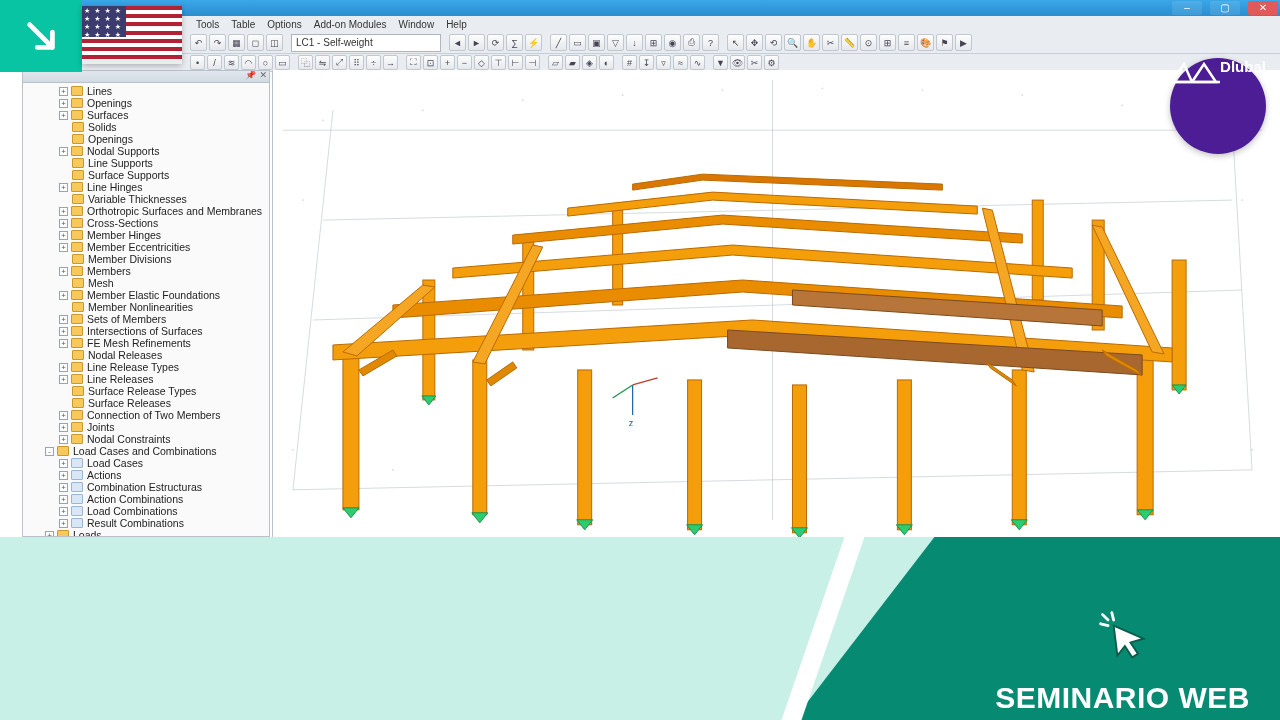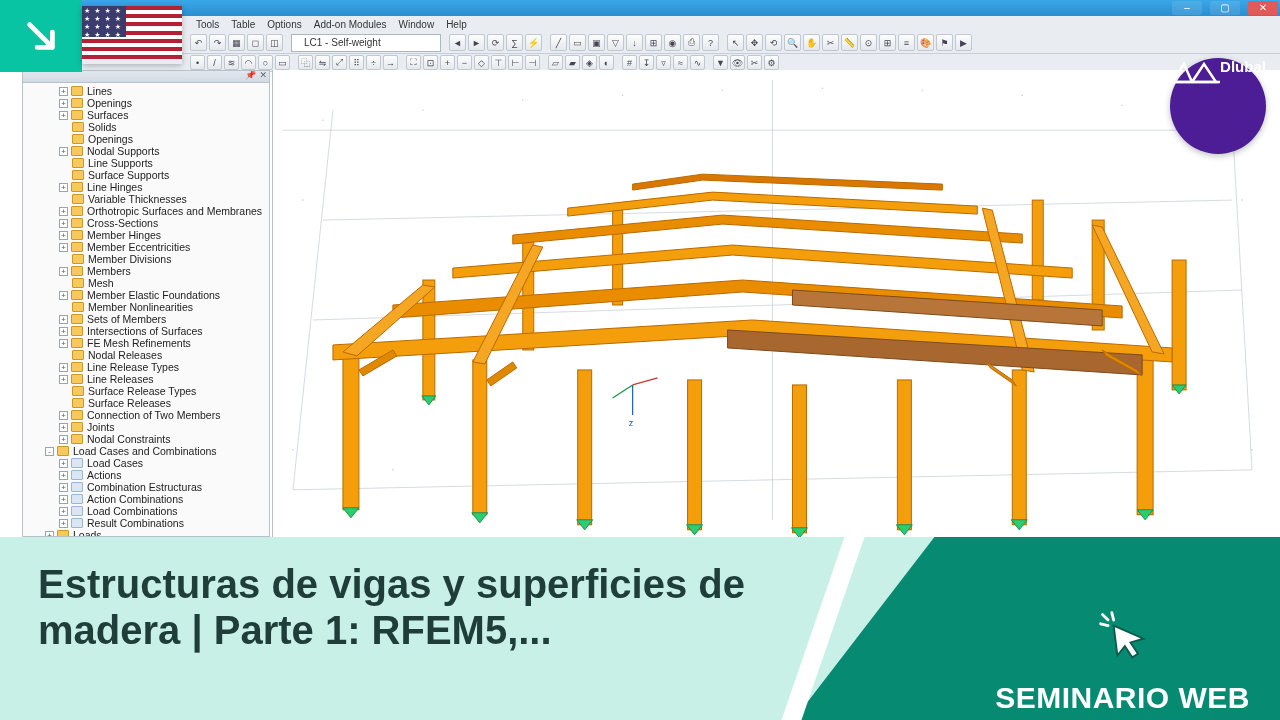--- a/index.html
+++ b/index.html
@@ -13,21 +13,21 @@
 
 .menubar { height: 16px; background: #e9edf2; display: flex; align-items: center; padding-left: 190px; font-size: 10px; color: #333; }
 .menubar span { padding: 0 6px; }
 
 
 .toolbar { background: #e9edf2; border-bottom: 1px solid #c6ced6; display: flex; align-items: center; padding: 1px 4px 1px 190px; gap: 2px; }
 .tb1 { height: 22px; }
 .tb2 { height: 18px; }
 .tbi { width: 17px; height: 17px; background: linear-gradient(#fdfdfd,#e5e8ec); border: 1px solid #bfc7d0; border-radius: 2px; display: inline-flex; align-items: center; justify-content: center; font-size: 9px; color: #445; flex-shrink:0; }
 .tbi.sm { width: 15px; height: 15px; }
-.combo { height: 18px; background: #fff; border: 1px solid #abb6c2; font-size: 10px; padding: 0 12px; color: #333; display: flex; align-items: center; }
+.combo { height: 18px; background: #fff; border: 1px solid #abb6c2; font-size: 10px; padding: 0 4px; color: #333; display: flex; align-items: center; }
 .sep { width: 4px; }
 
 
 .navigator { position: absolute; left: 22px; top: 70px; width: 248px; bottom: 183px; background: #fafafa; border: 1px solid #b8c0c9; overflow: hidden; font-size: 10.5px; }
 .navigator .navhead { height: 12px; background: linear-gradient(#e1e7ee,#d2dae3); border-bottom: 1px solid #b8c0c9; position: relative; }
 .navigator .navhead .x { position: absolute; right: 2px; top: -1px; font-size: 9px; color: #666; }
 .tree { padding: 2px 0 0 0; overflow-y: auto; height: calc(100% - 12px); }
 .tree-row { display: flex; align-items: center; height: 12px; padding-left: 12px; white-space: nowrap; color: #222; }
 .tree-row.l2 { padding-left: 36px; }
 .tree-row.l1 { padding-left: 22px; }
@@ -484,21 +484,20 @@
     <path d="M2 24 L14 6 L22 24 Z M22 24 L34 6 L46 24 Z" fill="none" stroke="#fff" stroke-width="2.5"></path>
     <line x1="0" y1="24" x2="50" y2="24" stroke="#fff" stroke-width="2.5"></line>
   </svg>
   <div class="txt">Dlubal</div>
 </div>
 
 <div class="banner">
   <div class="bg"></div>
   <div class="bg2"></div>
   <div class="stripe"></div>
-  <h1>Estructuras de vigas y superficies de madera | Parte 1: RFEM5,...</h1>
   <div class="webinar">
     <svg class="cursor-icon" viewBox="0 0 60 60">
       <g stroke="#fff" stroke-width="3" fill="none" stroke-linecap="round">
         <line x1="18" y1="6" x2="20" y2="14"></line>
         <line x1="6" y1="18" x2="14" y2="20"></line>
         <line x1="8" y1="8" x2="14" y2="14"></line>
       </g>
       <path d="M20 20 L52 34 L38 38 L46 50 L40 54 L32 42 L24 52 Z" fill="#fff" stroke="#0b5a4a" stroke-width="2"></path>
     </svg>
     <span>SEMINARIO WEB</span>

